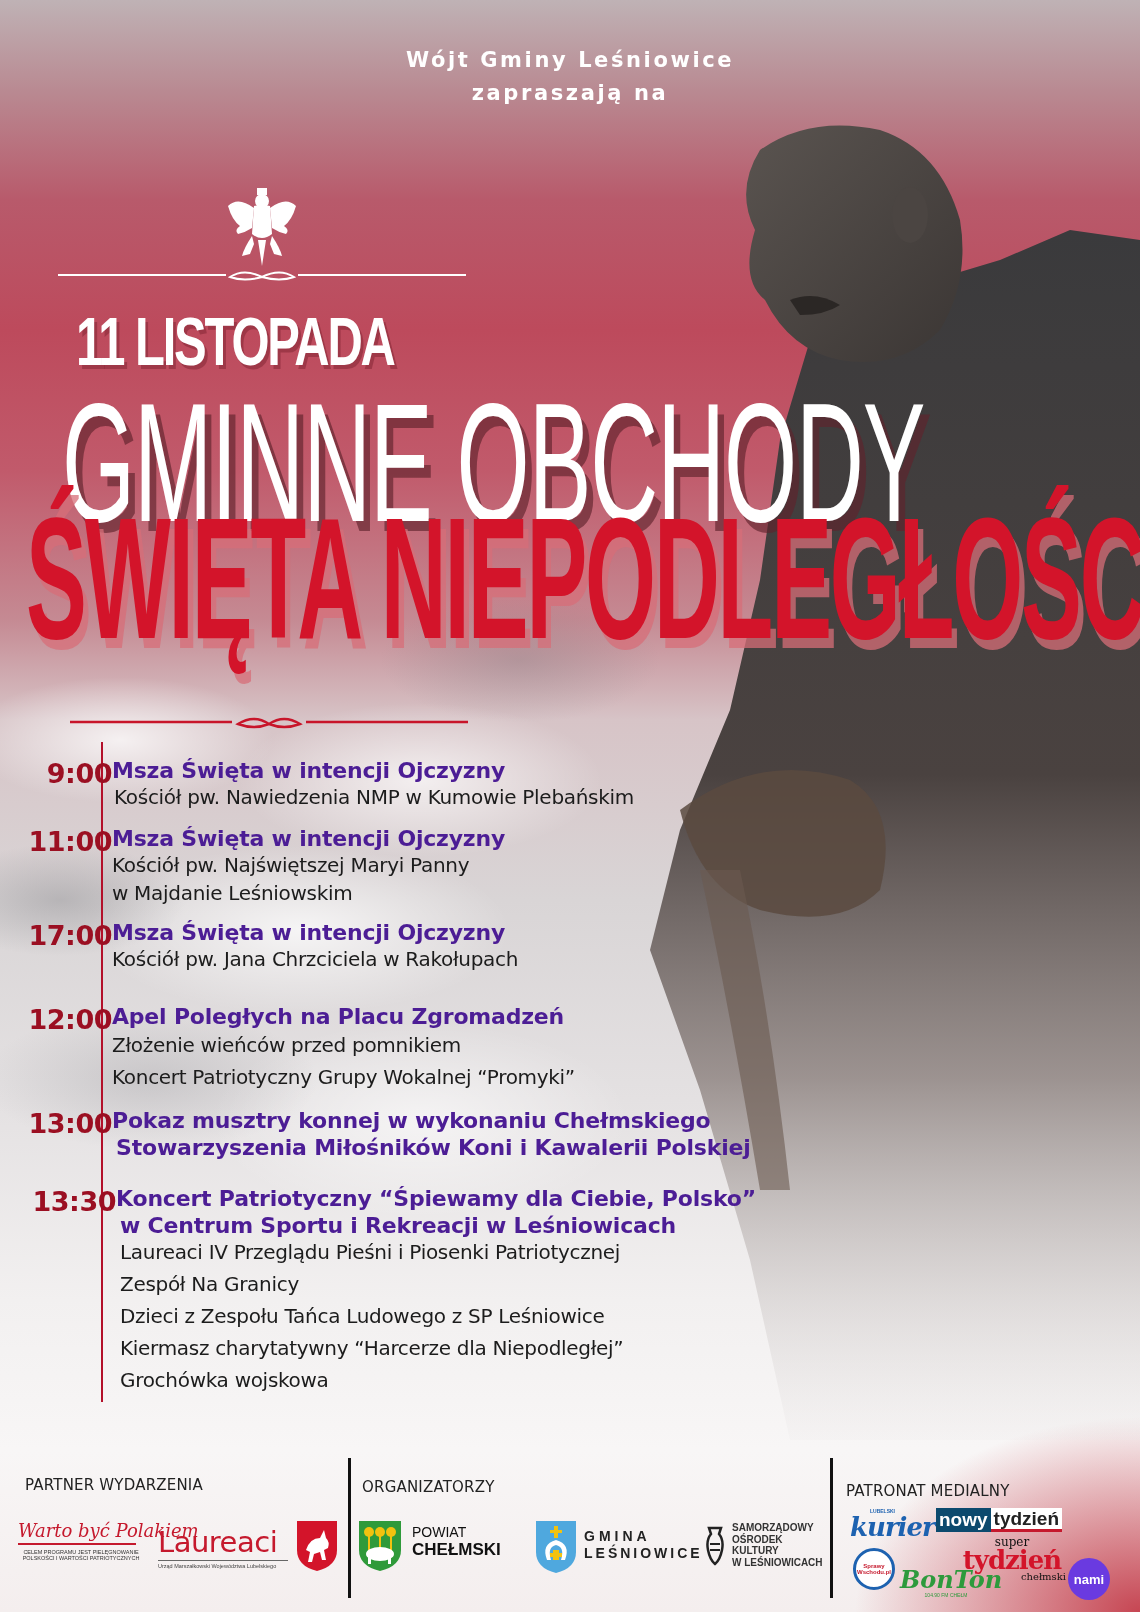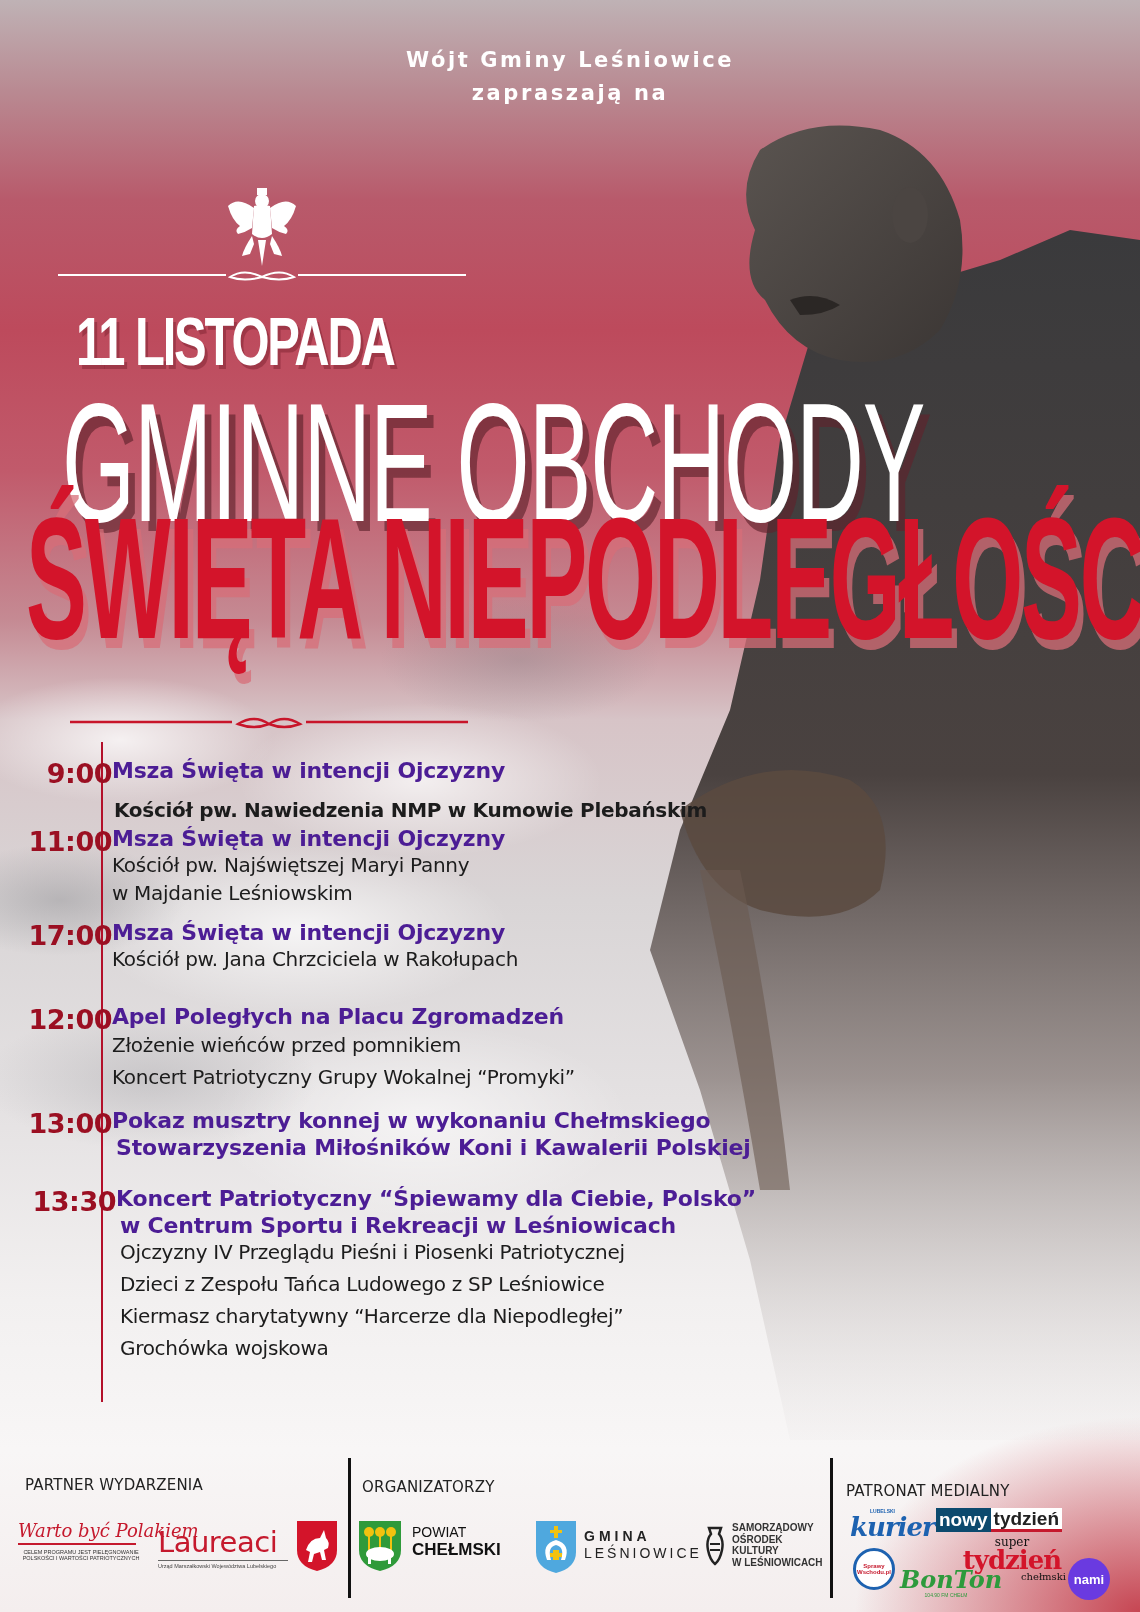--- a/index.html
+++ b/index.html
@@ -163,21 +163,21 @@
   <line x1="0" y1="8" x2="162" y2="8" stroke="#c8152a" stroke-width="2.5"></line>
   <line x1="236" y1="8" x2="398" y2="8" stroke="#c8152a" stroke-width="2.5"></line>
   <path d="M168 10 Q184 0 199 10 Q214 0 230 10 Q214 16 199 10 Q184 16 168 10 Z" fill="none" stroke="#c8152a" stroke-width="2.5"></path>
 </svg>
 
 <div class="vline"></div>
 
 <div class="row" style="left:112px; top:758px;">
   <span class="time" style="top:0;">9:00</span>
   <div class="ev-title">Msza Święta w intencji Ojczyzny</div>
-  <div class="ev-sub" style="margin-top:15px; margin-left:2px;font-weight:bold;">Kościół pw. Nawiedzenia NMP w Kumowie Plebańskim</div>
+  <div class="ev-sub" style="margin-top:2px; margin-left:2px;">Kościół pw. Nawiedzenia NMP w Kumowie Plebańskim</div>
 </div>
 
 <div class="row" style="left:112px; top:826px;">
   <span class="time" style="top:0;">11:00</span>
   <div class="ev-title">Msza Święta w intencji Ojczyzny</div>
   <div class="ev-sub" style="margin-top:2px;">Kościół pw. Najświętszej Maryi Panny</div>
   <div class="ev-sub" style="margin-top:4px;">w Majdanie Leśniowskim</div>
 </div>
 
 <div class="row" style="left:112px; top:920px;">
@@ -196,21 +196,22 @@
 <div class="row" style="left:112px; top:1108px;">
   <span class="time" style="top:0;">13:00</span>
   <div class="ev-title">Pokaz musztry konnej w wykonaniu Chełmskiego</div>
   <div class="ev-title" style="margin-top:2px; margin-left:4px;">Stowarzyszenia Miłośników Koni i Kawalerii Polskiej</div>
 </div>
 
 <div class="row" style="left:116px; top:1186px;">
   <span class="time" style="top:0; width:96px;">13:30</span>
   <div class="ev-title">Koncert Patriotyczny “Śpiewamy dla Ciebie, Polsko”</div>
   <div class="ev-title" style="margin-top:2px; margin-left:4px;">w Centrum Sportu i Rekreacji w Leśniowicach</div>
-  <div class="ev-sub" style="margin-top:2px; margin-left:4px;">Ojczyzny IV Przeglądu Pieśni i Piosenki Patriotycznej</div>
+  <div class="ev-sub" style="margin-top:2px; margin-left:4px;">Laureaci IV Przeglądu Pieśni i Piosenki Patriotycznej</div>
+  <div class="ev-sub" style="margin-top:8px; margin-left:4px;">Zespół Na Granicy</div>
   <div class="ev-sub" style="margin-top:8px; margin-left:4px;">Dzieci z Zespołu Tańca Ludowego z SP Leśniowice</div>
   <div class="ev-sub" style="margin-top:8px; margin-left:4px;">Kiermasz charytatywny “Harcerze dla Niepodległej”</div>
   <div class="ev-sub" style="margin-top:8px; margin-left:4px;">Grochówka wojskowa</div>
 </div>
 
 <div class="footer-vline" style="left:348px; top:1458px; height:140px;"></div>
 <div class="footer-vline" style="left:830px; top:1458px; height:140px;"></div>
 
 <div class="sec-label" style="left:25px; top:1476px;">PARTNER WYDARZENIA</div>
 <div class="sec-label" style="left:362px; top:1478px;">ORGANIZATORZY</div>
@@ -257,21 +258,21 @@
 <div class="logo" style="left:535px; top:1520px; width:42px; height:54px;">
   <svg viewBox="0 0 42 54" width="42" height="54">
     <path d="M1 1 H41 V32 Q41 48 21 53 Q1 48 1 32 Z" fill="#4fa8de"></path>
     <path d="M12 40 Q6 24 21 20 Q36 24 30 40 L26 40 Q30 27 21 25 Q12 27 16 40 Z" fill="#fff"></path>
     <path d="M19 6 H23 V10 H27 V13 H23 V18 H19 V13 H15 V10 H19 Z" fill="#f2c20f"></path>
     <path d="M18 30 H24 V33 H27 V37 H24 V40 H18 V37 H15 V33 H18 Z" fill="#f2c20f"></path>
   </svg>
 </div>
 <div class="logo" style="left:584px; top:1528px;">
   <div style="font-size:14px; color:#222; font-weight:bold; letter-spacing:4px; line-height:17px;">GMINA</div>
-  <div style="font-size:14px; color:#222; font-weight:normal; letter-spacing:3px; line-height:17px;">LEŚNIOWICE</div>
+  <div style="font-size:14px; color:#222; font-weight:bold; letter-spacing:3px; line-height:17px;">LEŚNIOWICE</div>
 </div>
 
 <div class="logo" style="left:706px; top:1526px; width:18px; height:40px;">
   <svg viewBox="0 0 18 40" width="18" height="40">
     <path d="M3 2 H15 L13 8 Q18 14 16 24 Q14 34 9 38 Q4 34 2 24 Q0 14 5 8 Z" fill="none" stroke="#222" stroke-width="2.5"></path>
     <path d="M4 18 H14 M4 24 H14" stroke="#222" stroke-width="2"></path>
   </svg>
 </div>
 <div class="logo" style="left:732px; top:1522px; font-size:10px; font-weight:bold; color:#333; line-height:11.5px;">
   <div>SAMORZĄDOWY</div>

